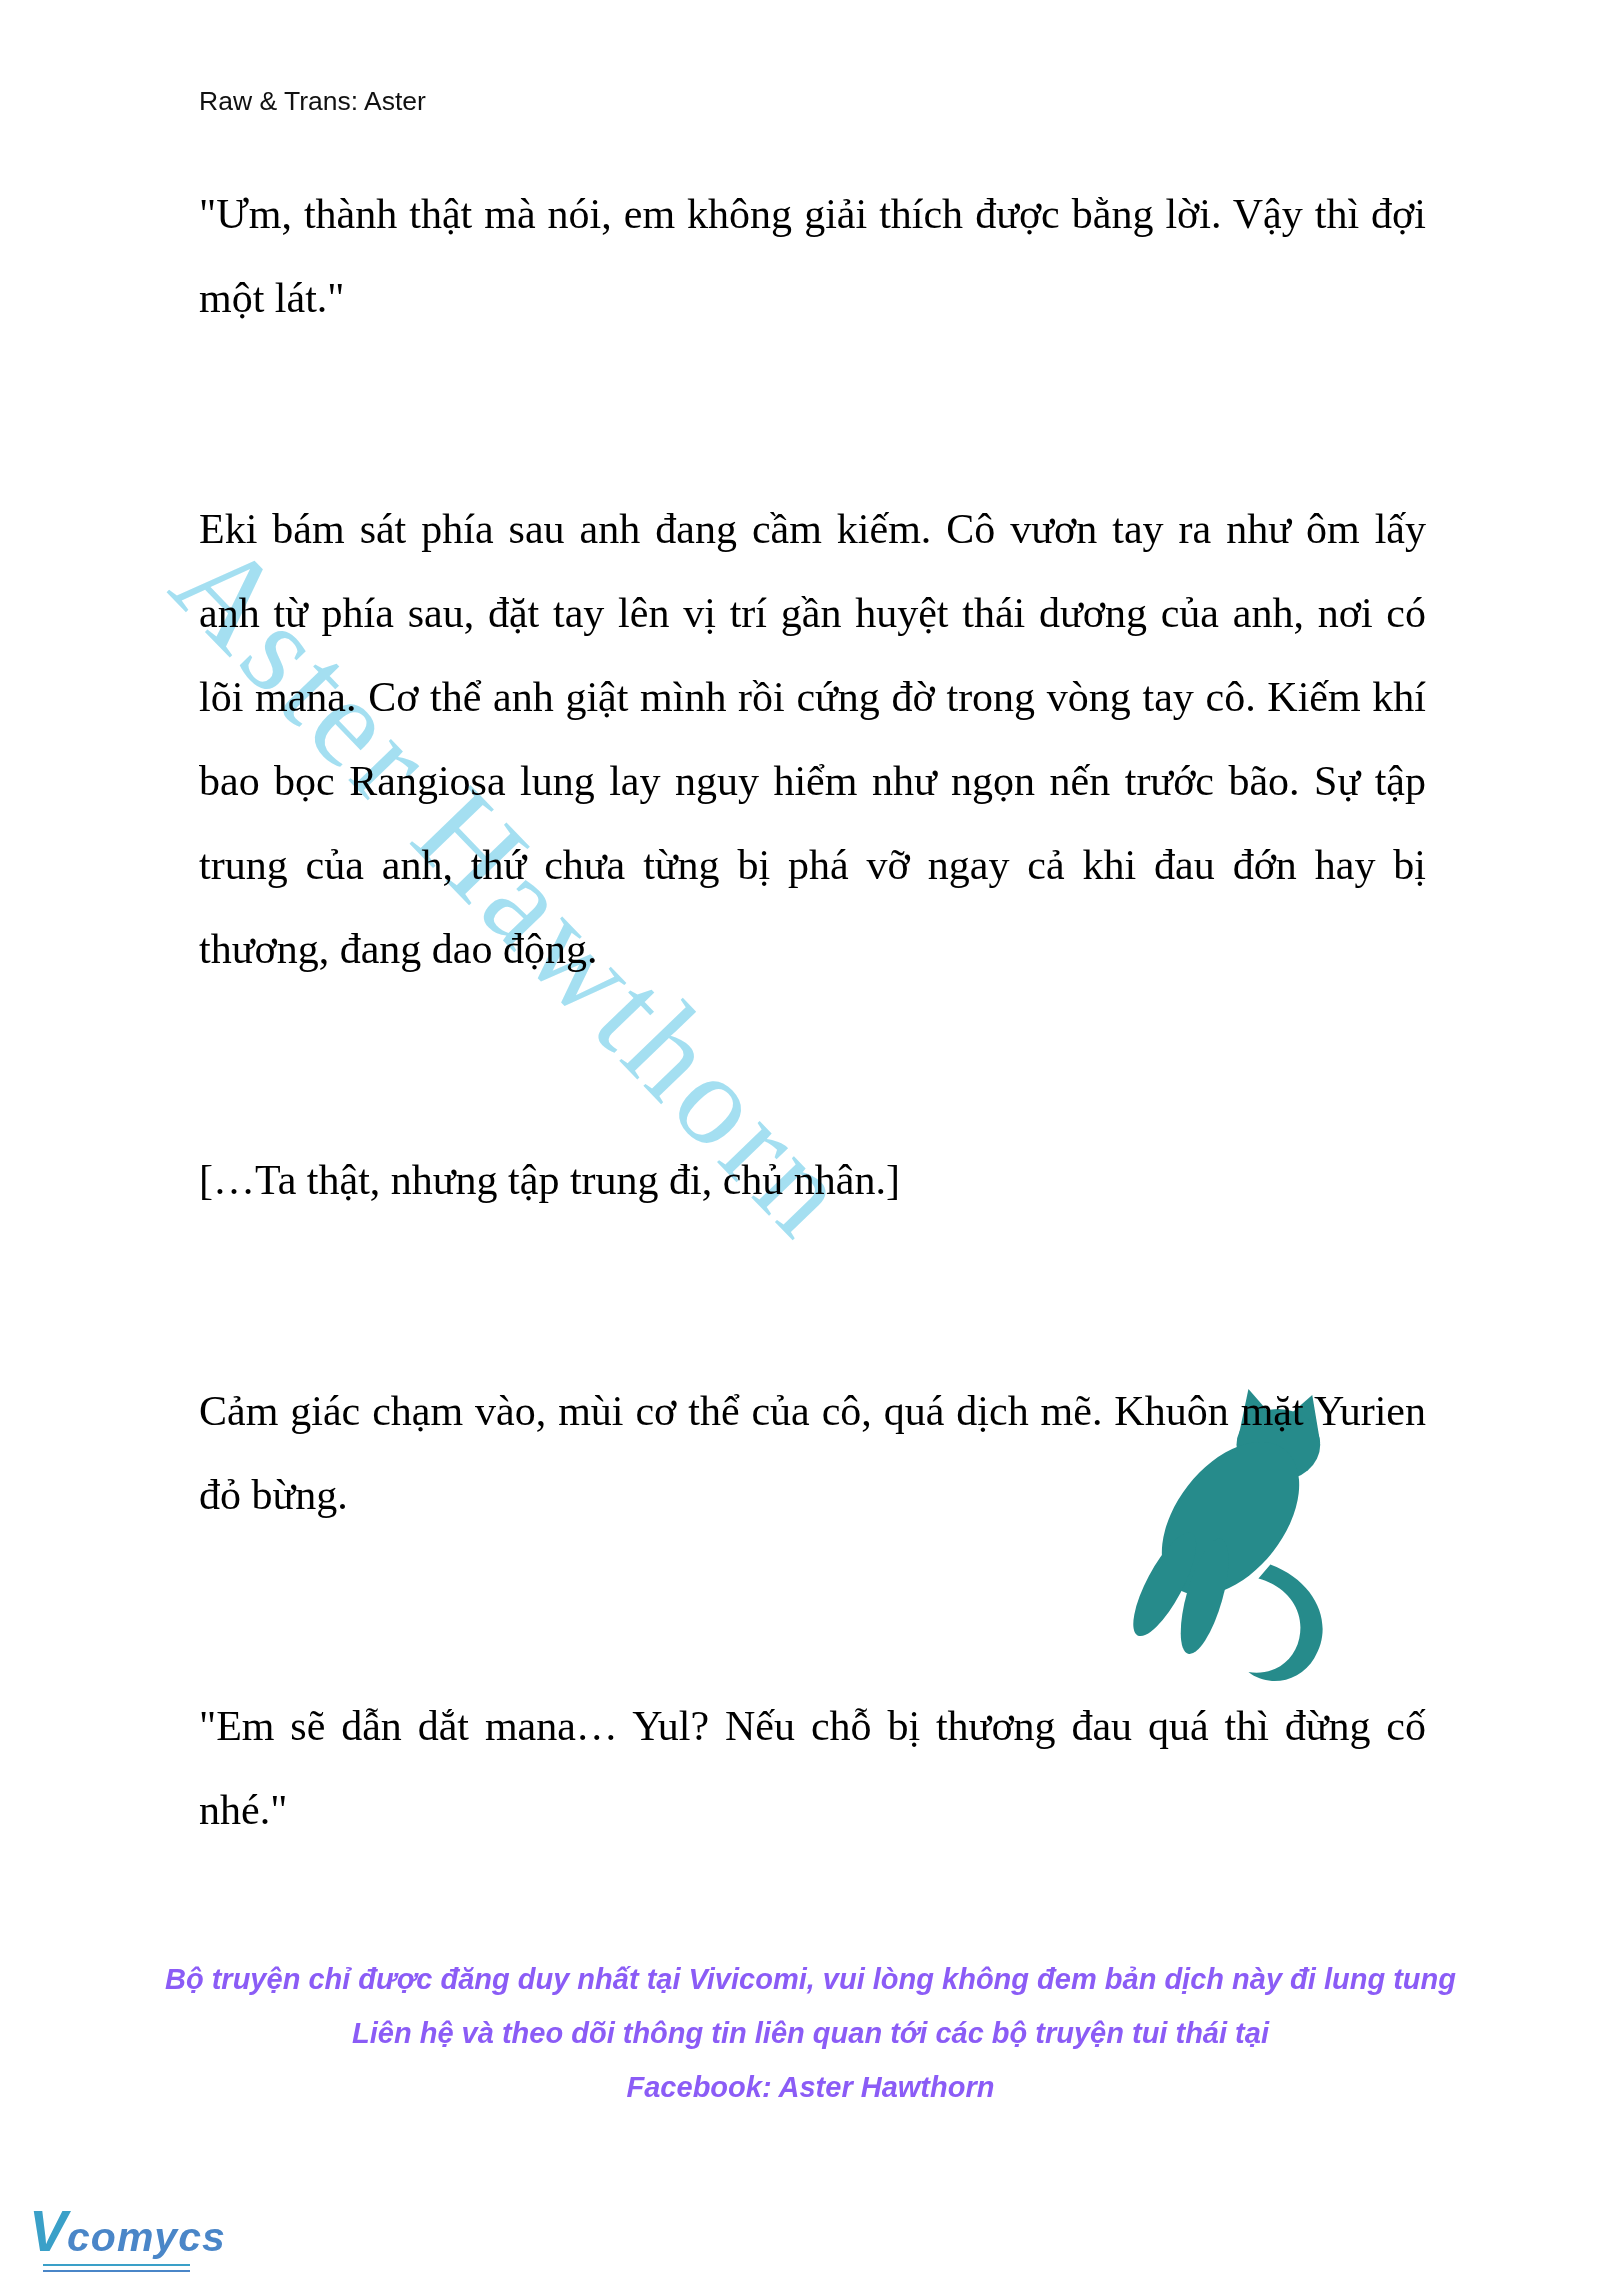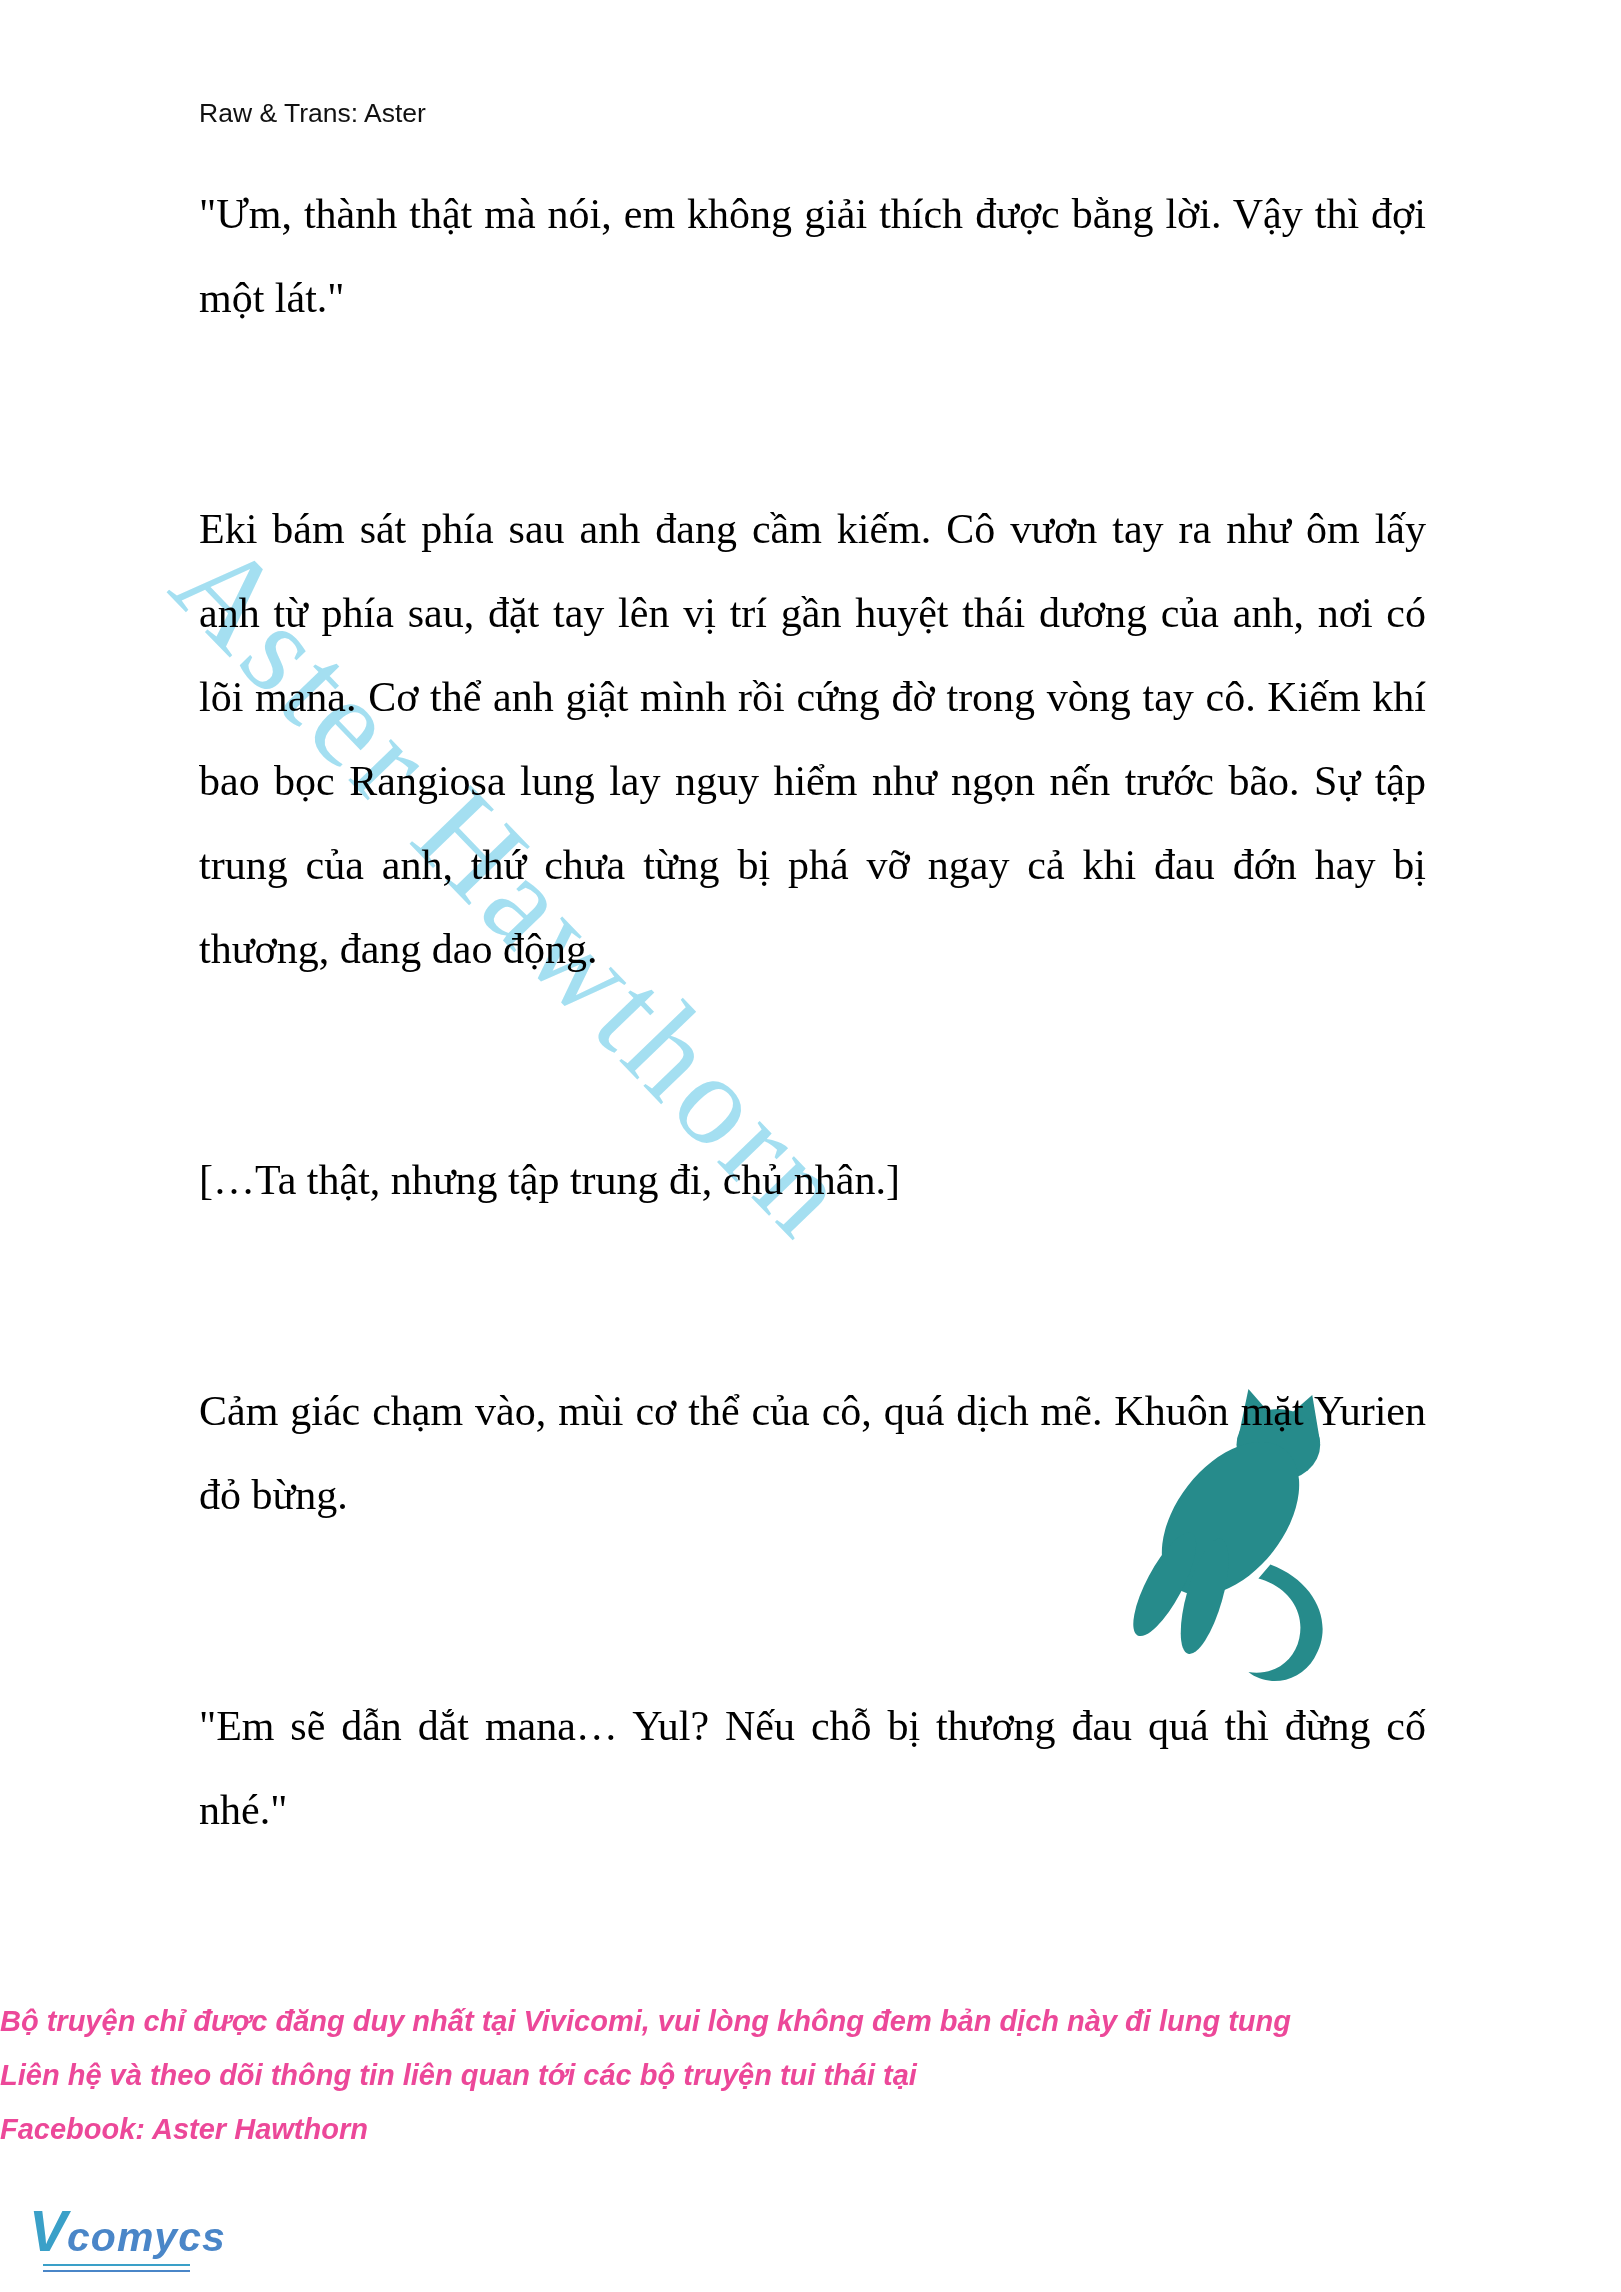--- a/index.html
+++ b/index.html
@@ -9,21 +9,21 @@
     width: 1621px;
     height: 2293px;
     background: #ffffff;
     overflow: hidden;
     font-family: "Liberation Serif", "DejaVu Serif", serif;
     color: #000000;
   }
   .credits-header {
     position: absolute;
     left: 199px;
-    top: 98px;
+    top: 86px;
     font-family: "Liberation Sans", sans-serif;
     font-size: 26.5px;
     color: #111111;
     z-index: 3;
   }
   .body-text {
     position: absolute;
     left: 199px;
     top: 172px;
     width: 1227px;
@@ -58,28 +58,28 @@
     width: 221px;
     height: 314px;
     z-index: 1;
   }
   .cat-graphic svg { width: 100%; height: 100%; }
   .cat-fill { fill: #268b8b; }
   .footer-notice {
     position: absolute;
     left: 0;
     right: 0;
-    top: 1994px;
-    text-align: left;
+    top: 1952px;
+    text-align: center;
     font-family: "Liberation Sans", sans-serif;
     font-weight: bold;
     font-style: italic;
     font-size: 29px;
     line-height: 1.87;
-    color: #ec4899;
+    color: #8b5cf6;
     z-index: 2;
   }
   .logo {
     position: absolute;
     left: 29px;
     top: 2203px;
     font-family: "Liberation Sans", sans-serif;
     font-weight: bold;
     font-style: italic;
     color: #4a86c8;

